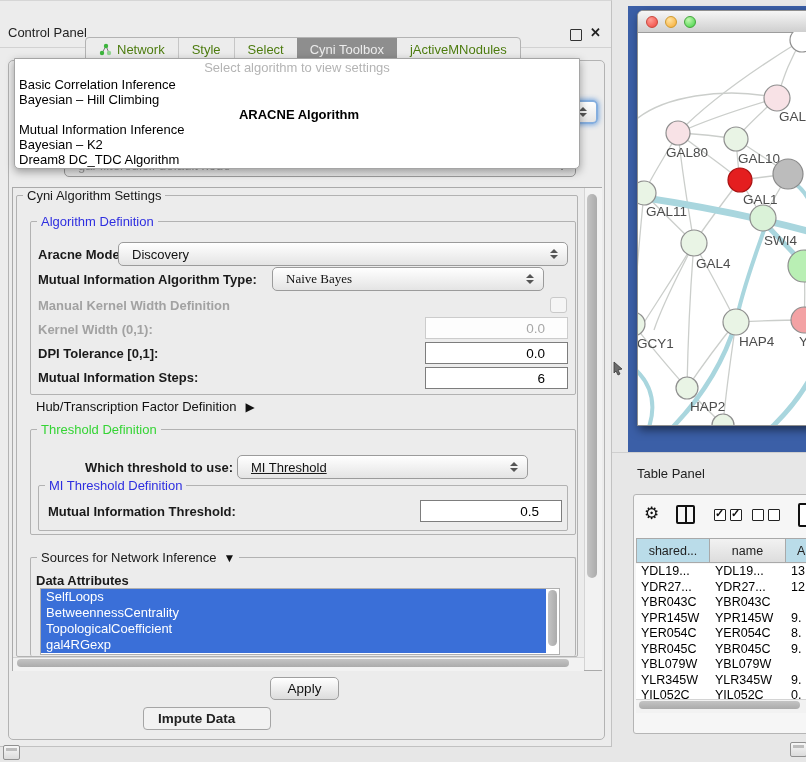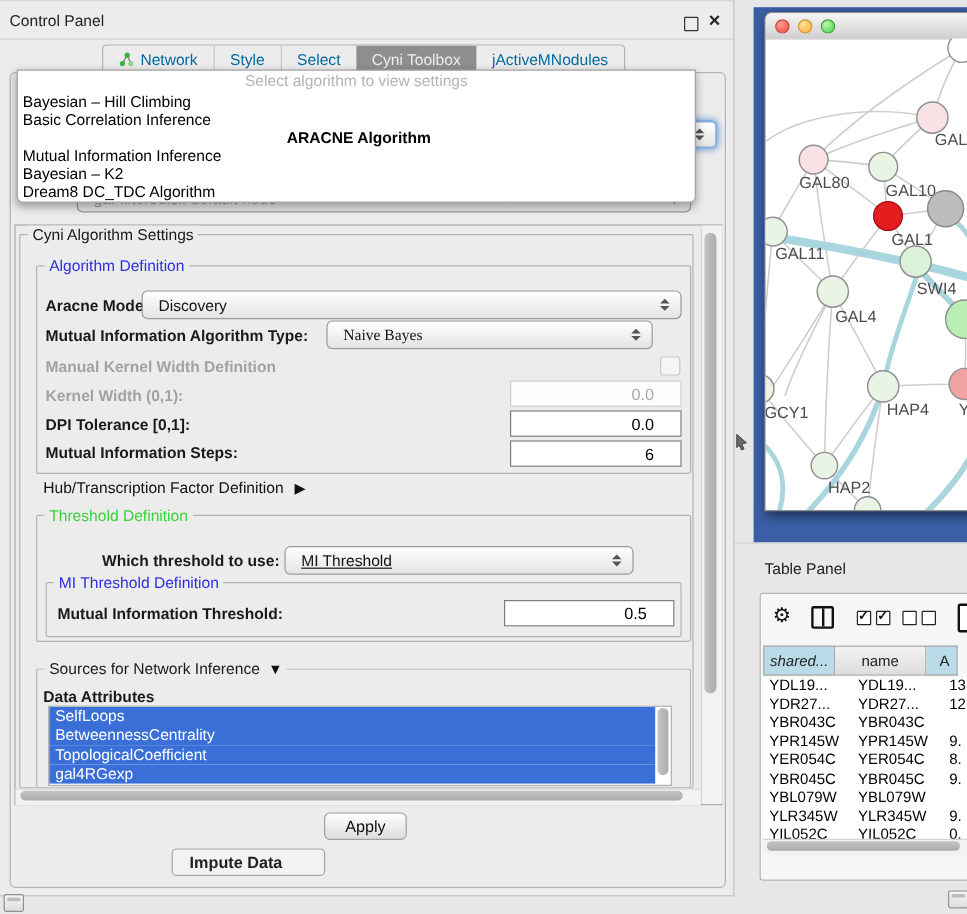--- a/index.html
+++ b/index.html
@@ -2,28 +2,28 @@
 <html style="--selection_blue: #3a6fd8; --tab_selected_bg: #8e8e8e; --network_bg: #3b5fa7; --header_highlight: #badce9; --title_blue: #2e2ee0; --title_green: #35d435; --traffic_red: #f0453e; --traffic_yellow: #f7a931; --traffic_green: #3ed243;"><head>
 <meta charset="utf-8">
 <style>
   html,body{margin:0;padding:0;}
   body{font-family:"Liberation Sans", sans-serif; background:#e7e7e7;}
   #page{position:relative;width:806px;height:762px;overflow:hidden;background:#e7e7e7;font-size:13px;color:#1a1a1a;}
   .abs{position:absolute;}
 
   
   .cp{position:absolute;left:0;top:0;width:611px;height:745px;background:#ececec;border-right:1px solid #c2c2c2;border-bottom:1px solid #c2c2c2;border-top:1px solid #d6d6d6;}
-  .cp-titlebar{position:absolute;left:0;top:4px;width:100%;height:27px;border-bottom:1px solid #d2d2d2;}
+  .cp-titlebar{position:absolute;left:0;top:19px;width:100%;height:27px;border-bottom:1px solid #d2d2d2;}
   .cp-title{position:absolute;left:8px;top:5px;font-size:13px;color:#222;}
   .float-btn{position:absolute;left:570px;top:9px;width:10px;height:10px;border:1.5px solid #333;border-radius:1px;cursor:default;}
   .close-btn{position:absolute;left:590px;top:5px;font-size:13px;font-weight:bold;color:#222;}
 
   
   .tabbar{position:absolute;left:85px;top:36px;height:23px;display:flex;border:1px solid #b3b3b3;border-radius:4px;overflow:hidden;background:#ececec;}
-  .tab{display:flex;align-items:center;gap:5px;padding:0 13px;font-size:13px;color:#0369a1;border-left:1px solid #c6c6c6;white-space:nowrap;}
+  .tab{display:flex;align-items:center;gap:5px;padding:0 13px;font-size:13px;color:#4d7c0f;border-left:1px solid #c6c6c6;white-space:nowrap;}
   .tab:first-child{border-left:none;}
   .tab.sel{background:var(--tab_selected_bg);color:#ededed;border-left:none;}
   .tab.sel + .tab{border-left:none;}
 
   
   .tab-content{position:absolute;left:8px;top:59px;width:595px;height:678px;border:1px solid #b3b3b3;border-radius:5px;background:#ececec;}
 
   
   .combo{position:absolute;display:flex;align-items:center;border:1px solid #9b9b9b;border-radius:5px;background:linear-gradient(#ffffff,#e4e4e4);height:24px;box-sizing:border-box;}
   .combo .val{flex:1;padding-left:13px;font-size:13px;color:#111;white-space:nowrap;overflow:hidden;}
@@ -169,22 +169,22 @@
       <span class="val">gal-filtered.sif default node</span>
       <span class="spin">
           <i class="up"></i>
           <i class="dn"></i>
         </span>
     </div>
 
     <div class="popup">
       <div class="popup-header">Select algorithm to view settings</div>
       <div>
+          <div class="popup-item">Basic Correlation Inference</div>
           <div class="popup-item">Bayesian – Hill Climbing</div>
-          <div class="popup-item">Basic Correlation Inference</div>
           <div class="popup-item bold">ARACNE Algorithm</div>
           <div class="popup-item">Mutual Information Inference</div>
           <div class="popup-item">Bayesian – K2</div>
           <div class="popup-item">Dream8 DC_TDC Algorithm</div>
         </div>
     </div>
 
     <div class="abs" style="left:12px;top:186px;width:590px;height:484px;border:1px solid #aaaaaa;background:#ececec;box-sizing:border-box;"></div>
 
     <div class="group" style="left:16px;top:194px;width:560px;height:460px;">
@@ -364,21 +364,21 @@
     <span class="cb on"></span>
       <span class="cb on"></span>
   </div>
   <div class="cb-pair" style="left:752px;top:509px;">
     <span class="cb"></span>
       <span class="cb"></span>
   </div>
   <div class="doc-ico"></div>
 
   <div class="thead">
-    <div class="th hl" style="width:60px;font-style:italic;">shared...</div>
+    <div class="th hl" style="width:74px;">shared...</div>
     <div class="th" style="width:76px;text-align:center;">name</div>
     <div class="th hl" style="width:26px;text-align:left;padding-left:11px;">A</div>
   </div>
   <div class="trows">
       <div class="trow">
         <div class="tcell c0">YDL19...</div>
         <div class="tcell c1">YDL19...</div>
         <div class="tcell c2">13</div>
       </div>
       <div class="trow">

